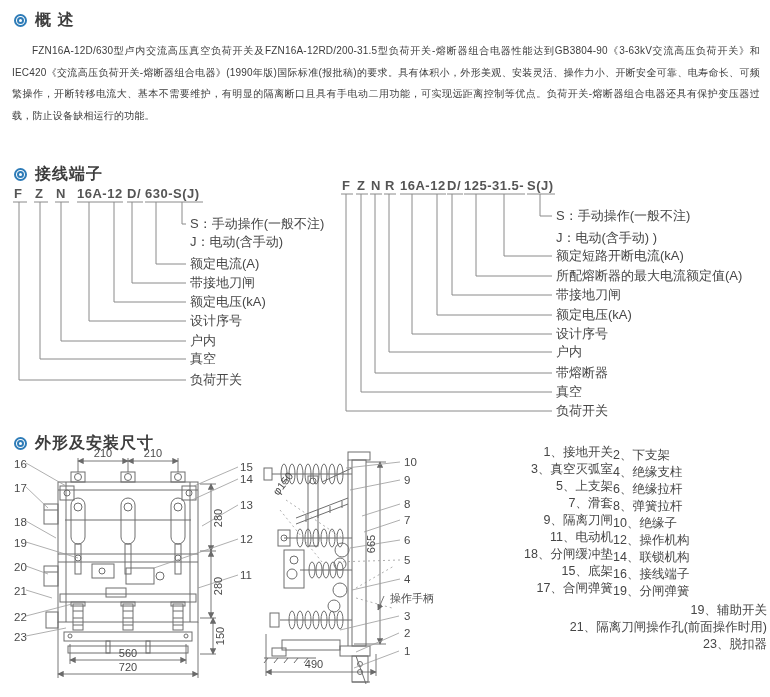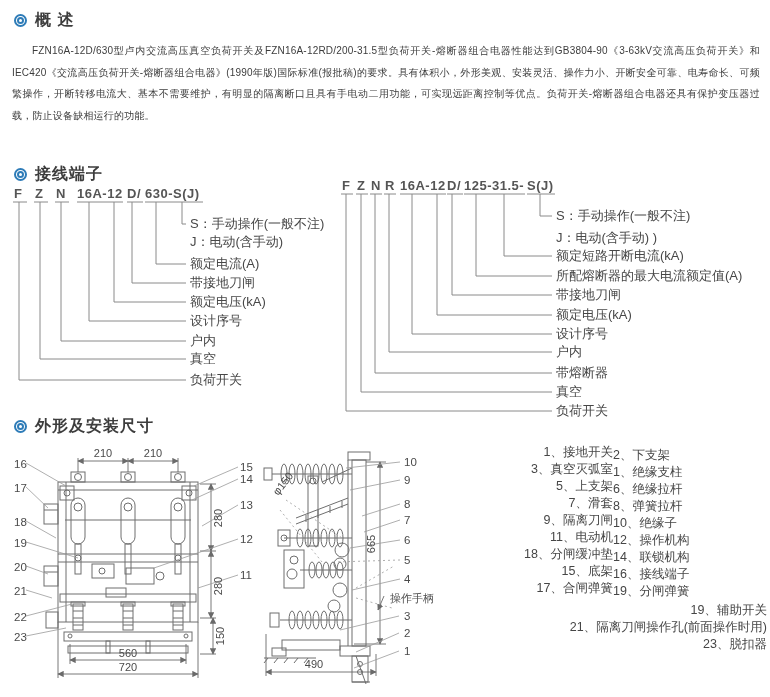--- a/index.html
+++ b/index.html
@@ -113,21 +113,21 @@
     <text class="lbl" x="218" y="104">所配熔断器的最大电流额定值(A)</text>
     <text class="lbl" x="218" y="123">带接地刀闸</text>
     <text class="lbl" x="218" y="143">额定电压(kA)</text>
     <text class="lbl" x="218" y="162">设计序号</text>
     <text class="lbl" x="218" y="180">户内</text>
     <text class="lbl" x="218" y="201">带熔断器</text>
     <text class="lbl" x="218" y="220">真空</text>
     <text class="lbl" x="218" y="239">负荷开关</text>
   </svg>
 
-  <div class="sec-head" style="top:416px;">
+  <div class="sec-head" style="top:433px;">
     <span class="dbl-ring"></span>
     <span class="sec-title">外形及安装尺寸</span>
   </div>
 
   <svg style="left:8px; top:446px;" width="252" height="250" viewBox="0 0 252 250">
     <defs>
       <marker id="aF" viewBox="0 0 10 10" refX="9" refY="5" markerWidth="7" markerHeight="7" orient="auto-start-reverse">
         <path d="M0,0 L10,5 L0,10 z" fill="#6a6a6a"></path>
       </marker>
     </defs>
@@ -368,21 +368,21 @@
     <text class="cotxt" x="148" y="217">1</text>
   </svg>
 
   <div id="parts">
     <div class="p-row">
       <span class="p-c1">1、接地开关</span>
       <span class="p-c2">2、下支架</span>
     </div>
     <div class="p-row">
       <span class="p-c1">3、真空灭弧室</span>
-      <span class="p-c2">1、绝缘支柱</span>
+      <span class="p-c2">4、绝缘支柱</span>
     </div>
     <div class="p-row">
       <span class="p-c1">5、上支架</span>
       <span class="p-c2">6、绝缘拉杆</span>
     </div>
     <div class="p-row">
       <span class="p-c1">7、滑套</span>
       <span class="p-c2">8、弹簧拉杆</span>
     </div>
     <div class="p-row">

